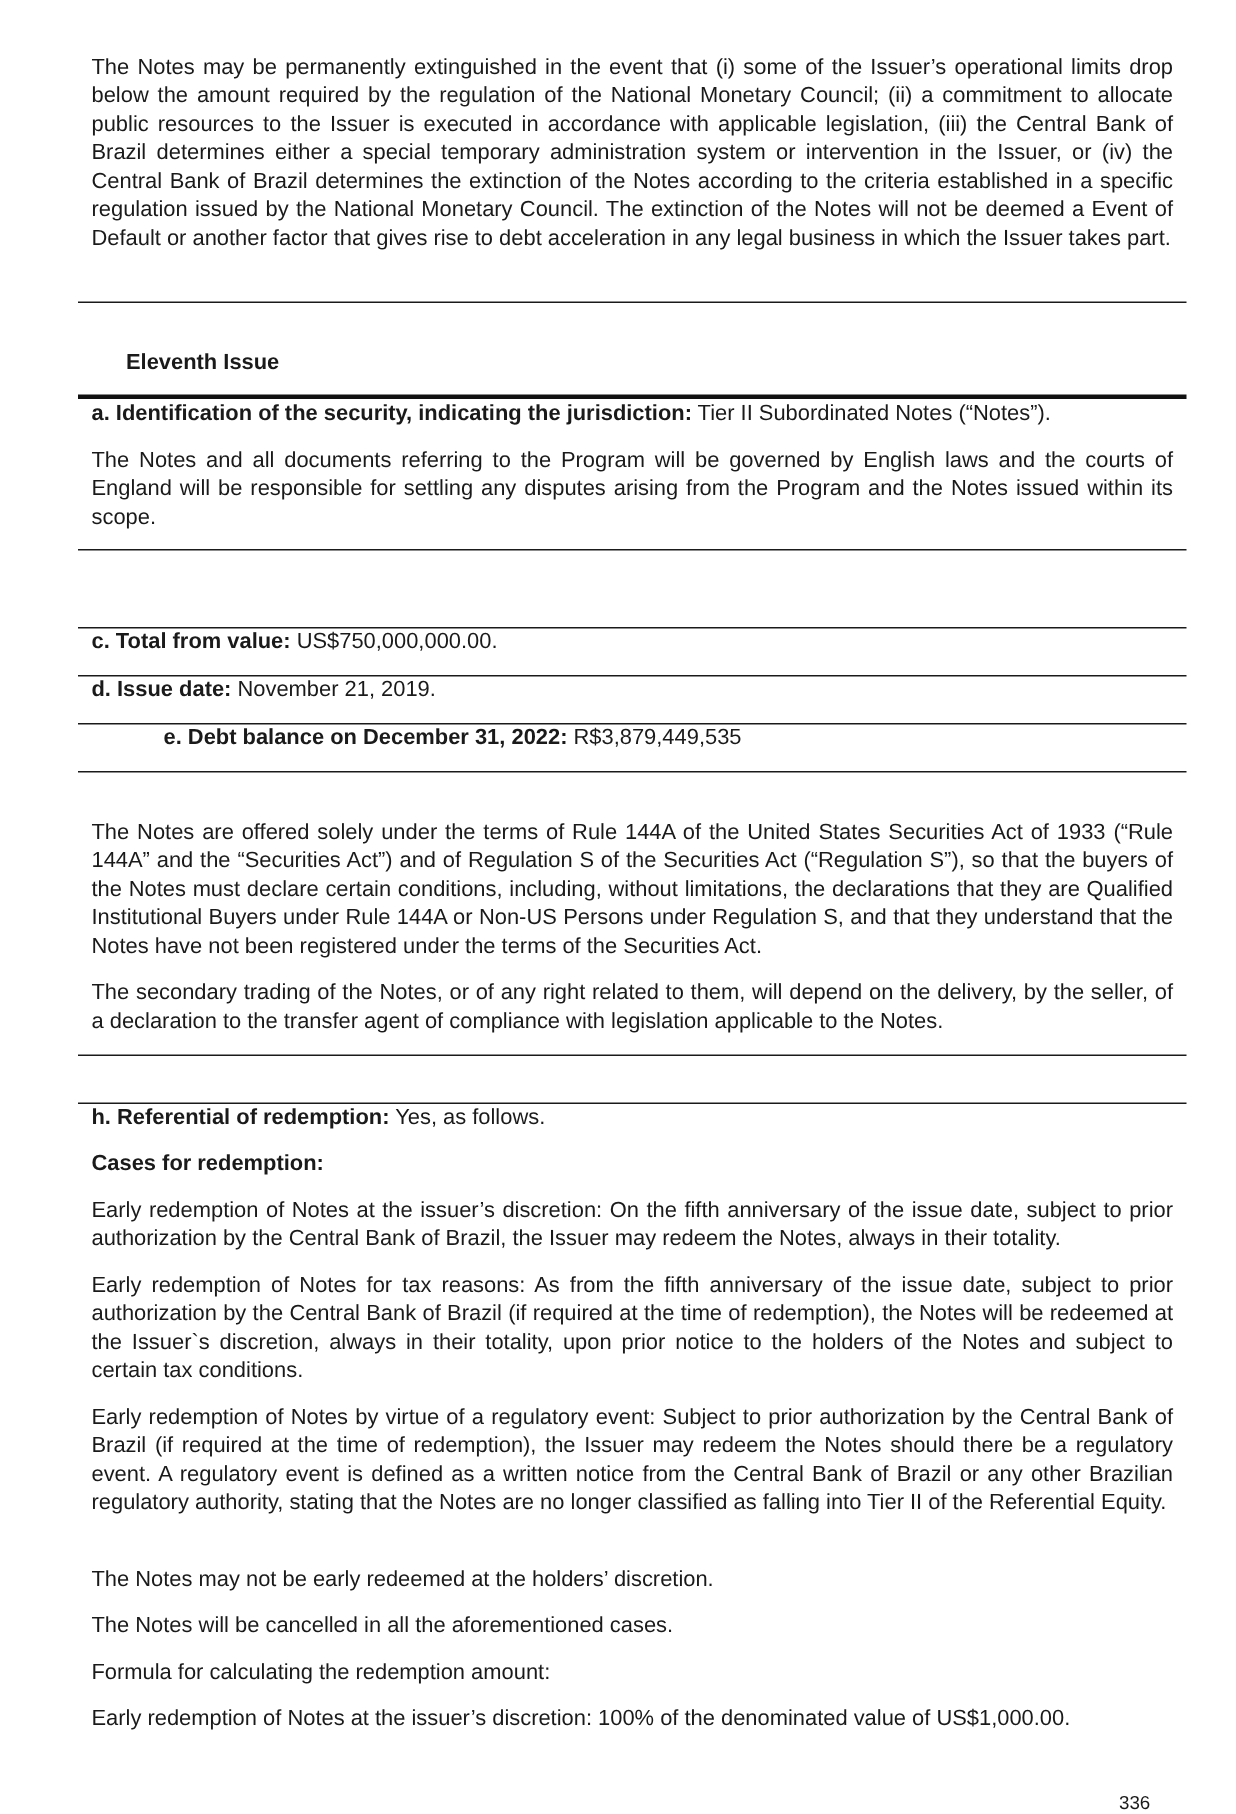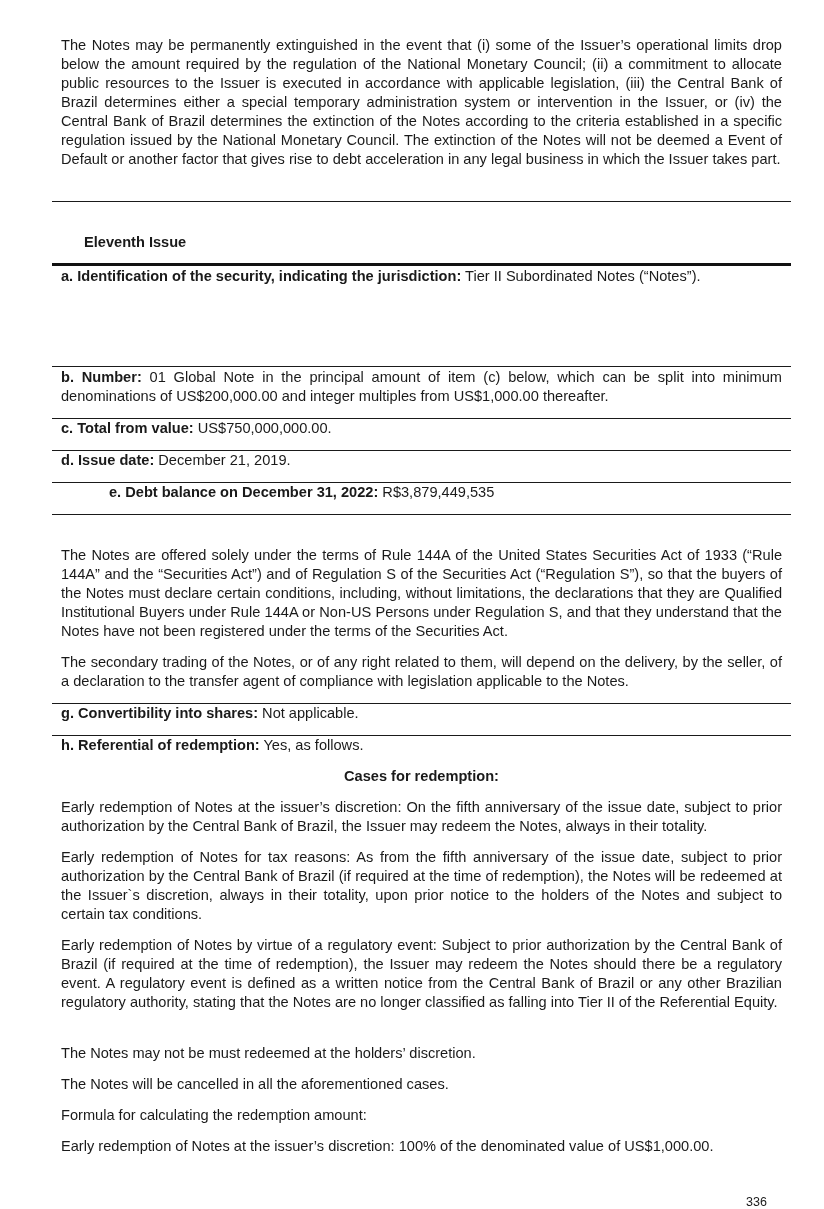--- a/index.html
+++ b/index.html
@@ -19,21 +19,21 @@
   }
   .page {
     position: absolute;
     left: 0;
     top: 12px;
     width: 824px;
     height: 1209px;
   }
   p { margin: 0; }
   .justify { text-align: justify; }
-  b, .label { font-weight: bold; text-align: center; }
+  b, .label { font-weight: bold; }
 
   .intro {
     position: absolute;
     left: 61px;
     top: 24px;
     width: 721px;
   }
   .rule {
     position: absolute;
     height: 0;
@@ -70,65 +70,60 @@
 
   <div class="rule" style="left:52px; top:189px; width:739px;"></div>
 
   <div class="heading">Eleventh Issue</div>
 
   <div class="rule thick" style="left:52px; top:251px; width:739px;"></div>
 
   <p class="block" style="top:255px;">
     <span class="label">a. Identification of the security, indicating the jurisdiction:</span><span> Tier II Subordinated Notes (“Notes”).</span>
   </p>
+  <p class="block justify" style="top:286px;">The Notes and all documents referring to the Program will be governed by English laws and the courts of England will be responsible for settling any disputes arising from the Program and the Notes issued within its scope.</p>
 
   <div class="rule" style="left:52px; top:354px; width:739px;"></div>
 
-  <p class="block justify" style="top:356px;">
-    <span class="label">b. Number:</span><span> 01 Global Note in the principal amount of item (c) below, which can be split into minimum denominations of US$200,000.00 and integer multiples from US$1,000.00 thereafter.</span>
-  </p>
 
   <div class="rule" style="left:52px; top:406px; width:739px;"></div>
 
   <p class="block" style="top:407px;">
     <span class="label">c. Total from value:</span><span> US$750,000,000.00.</span>
   </p>
 
   <div class="rule" style="left:52px; top:438px; width:739px;"></div>
 
   <p class="block" style="top:439px;">
-    <span class="label">d. Issue date:</span><span> December 21, 2019.</span>
+    <span class="label">d. Issue date:</span><span> November 21, 2019.</span>
   </p>
 
   <div class="rule" style="left:52px; top:470px; width:739px;"></div>
 
   <p class="block" style="top:471px;margin-left:48px;">
     <span class="label">e. Debt balance on December 31, 2022:</span><span> R$3,879,449,535</span>
   </p>
 
   <div class="rule" style="left:52px; top:502px; width:739px;"></div>
 
   <p class="block justify" style="top:534px;">The Notes are offered solely under the terms of Rule 144A of the United States Securities Act of 1933 (“Rule 144A” and the “Securities Act”) and of Regulation S of the Securities Act (“Regulation S”), so that the buyers of the Notes must declare certain conditions, including, without limitations, the declarations that they are Qualified Institutional Buyers under Rule 144A or Non-US Persons under Regulation S, and that they understand that the Notes have not been registered under the terms of the Securities Act.</p>
   <p class="block justify" style="top:641px;">The secondary trading of the Notes, or of any right related to them, will depend on the delivery, by the seller, of a declaration to the transfer agent of compliance with legislation applicable to the Notes.</p>
 
   <div class="rule" style="left:52px; top:691px; width:739px;"></div>
 
-  <p class="block" style="top:692px;">
-    <span class="label">g. Convertibility into shares:</span><span> Not applicable.</span>
-  </p>
 
   <div class="rule" style="left:52px; top:723px; width:739px;"></div>
 
   <p class="block" style="top:724px;">
     <span class="label">h. Referential of redemption:</span><span> Yes, as follows.</span>
   </p>
   <p class="block justify" style="top:786px;">Early redemption of Notes at the issuer’s discretion: On the fifth anniversary of the issue date, subject to prior authorization by the Central Bank of Brazil, the Issuer may redeem the Notes, always in their totality.</p>
 
   <p class="block label" style="top:755px;">Cases for redemption:</p>
   <p class="block justify" style="top:836px;">Early redemption of Notes for tax reasons: As from the fifth anniversary of the issue date, subject to prior authorization by the Central Bank of Brazil (if required at the time of redemption), the Notes will be redeemed at the Issuer`s discretion, always in their totality, upon prior notice to the holders of the Notes and subject to certain tax conditions.</p>
   <p class="block justify" style="top:924px;">Early redemption of Notes by virtue of a regulatory event: Subject to prior authorization by the Central Bank of Brazil (if required at the time of redemption), the Issuer may redeem the Notes should there be a regulatory event. A regulatory event is defined as a written notice from the Central Bank of Brazil or any other Brazilian regulatory authority, stating that the Notes are no longer classified as falling into Tier II of the Referential Equity.</p>
-  <p class="block" style="top:1032px;">The Notes may not be must redeemed at the holders’ discretion.</p>
+  <p class="block" style="top:1032px;">The Notes may not be early redeemed at the holders’ discretion.</p>
   <p class="block" style="top:1063px;">The Notes will be cancelled in all the aforementioned cases.</p>
   <p class="block" style="top:1094px;">Formula for calculating the redemption amount:</p>
   <p class="block" style="top:1125px;">Early redemption of Notes at the issuer’s discretion: 100% of the denominated value of US$1,000.00.</p>
 
   <div class="page-number">336</div>
 </div>
 
 </body></html>

